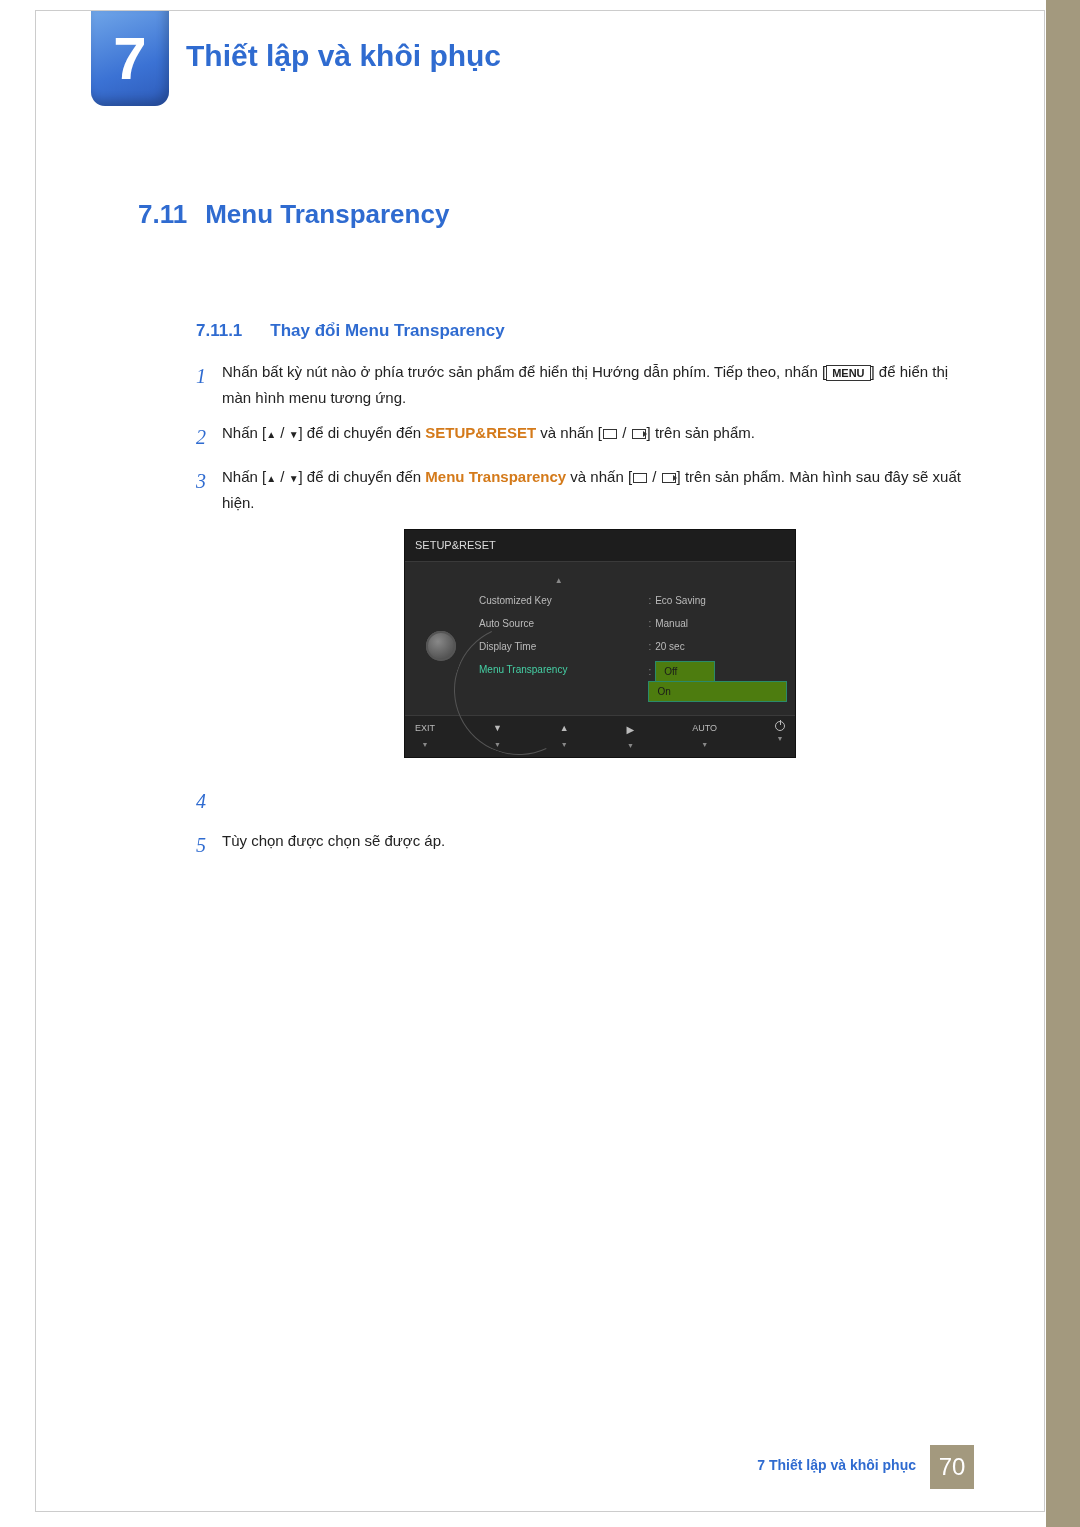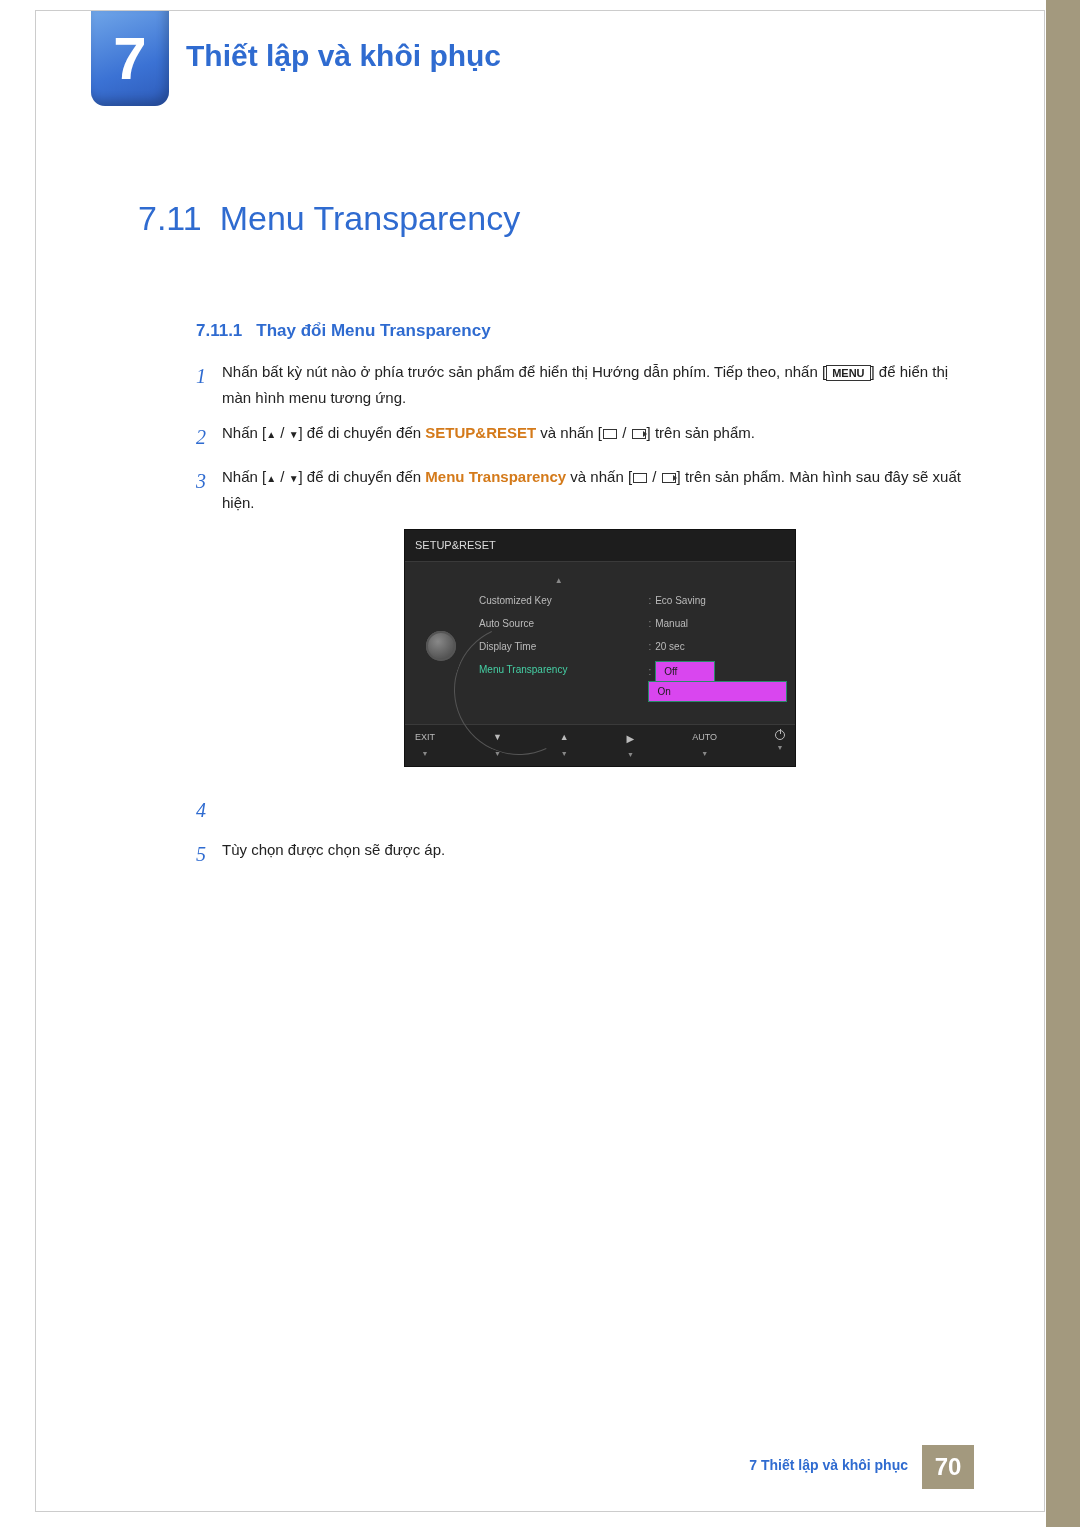--- a/index.html
+++ b/index.html
@@ -45,40 +45,40 @@
   .chapter-title {
     position: absolute;
     left: 150px; top: 28px;
     font-size: 30px;
     font-weight: bold;
     color: #2f6bd0;
   }
   .section-heading {
     position: absolute;
     left: 102px; top: 188px;
-    font-size: 34px;
-    font-weight: normal;
+    font-size: 26px;
+    font-weight: bold;
     color: #2f6bd0;
   }
   .section-heading .num { margin-right: 18px; }
   .intro-text {
     position: absolute;
     left: 160px; top: 251px;
     right: 80px;
     font-size: 15px;
     color: #222;
   }
   .subsection-heading {
     position: absolute;
     left: 160px; top: 310px;
     font-size: 17px;
     font-weight: bold;
     color: #2f6bd0;
   }
-  .subsection-heading .num { margin-right: 14px; text-align: center; }
+  .subsection-heading .num { margin-right: 28px; text-align: center; }
   .steps {
     position: absolute;
     left: 160px; top: 348px;
     right: 80px;
   }
   .step {
     display: flex;
     align-items: flex-start;
     margin-bottom: 10px;
     line-height: 1.7;
@@ -163,32 +163,31 @@
     pointer-events:none;
   }
   .osd-cols { display:flex; flex:1; position:relative;}
   .osd-col1 { flex:1.15; padding:4px 4px 0 10px;}
   .osd-col2 { flex:1; padding:4px 0 0 6px;}
   .osd-row { padding:3px 0; white-space:nowrap;}
   .osd-top-caret{ text-align:center; font-size:8px; color:#888; padding:2px 0;}
   .osd-active { color:#45cfa4; }
   .osd-sep { color:#888; padding-right:4px;}
   .osd-highlight {
-    background:#d946ef; color:#1a1a1a;
+    background:#4d7c0f; color:#1a1a1a;
     display:inline-block; padding:1px 8px; min-width:60px;
     border:1px solid #2a8a6a;
   }
   .osd-highlight + .osd-highlight { display:block; margin-top:-1px;}
   .osd-footer {
     border-top:1px solid #3a3a3a;
     display:flex; justify-content:space-between;
     padding:5px 10px;
     font-size:9px; color:#bbb;
     background:#222;
-    margin-top:9px;
   }
   .osd-footer span{ display:inline-flex; flex-direction:column; align-items:center; gap:2px; font-size:9px;}
   .osd-footer .caret{ font-size:7px; color:#888;}
   .osd-footer .pwr{
     width:10px;height:10px;border:1.2px solid #bbb;border-radius:50%;
     position:relative; display:inline-block;
   }
   .osd-footer .pwr::after{content:"";position:absolute;left:4px;top:-2px;width:1.2px;height:5px;background:#bbb;}
   .osd-footer .rarrow{font-size:10px;}
 
@@ -196,22 +195,22 @@
   .page-footer {
     position:absolute;
     right:70px; bottom:22px;
     display:flex; align-items:stretch;margin-top:19px;
   }
   .footer-label {
     font-size:14px; font-weight:bold; color:#2f6bd0;
     padding:12px 14px 0 0;
   }
   .footer-pagenum {
-    width:52px; height:44px; background:#a3997e;
-    color:#fff; font-size:24px; font-weight:bold;
+    width:44px; height:44px; background:#a3997e;
+    color:#fff; font-size:24px; font-weight:normal;
     display:flex; align-items:center; justify-content:center;
   }
 </style>
 </head>
 <body>
 
 <div class="right-stripe"></div>
 
 <div class="page">
 

